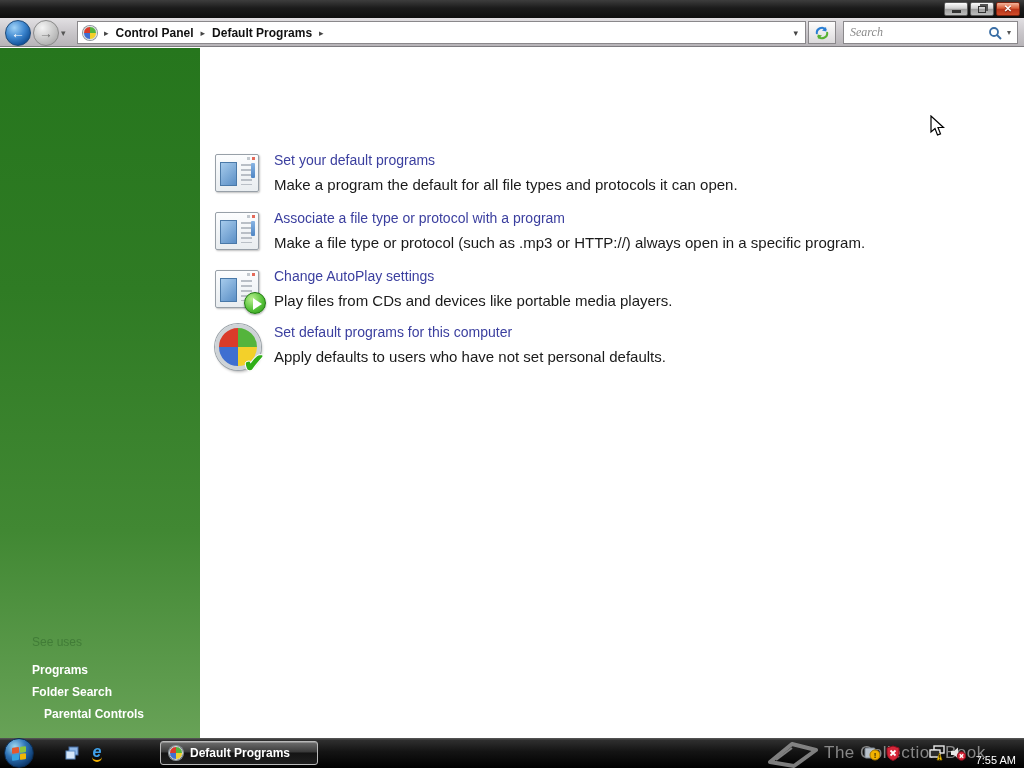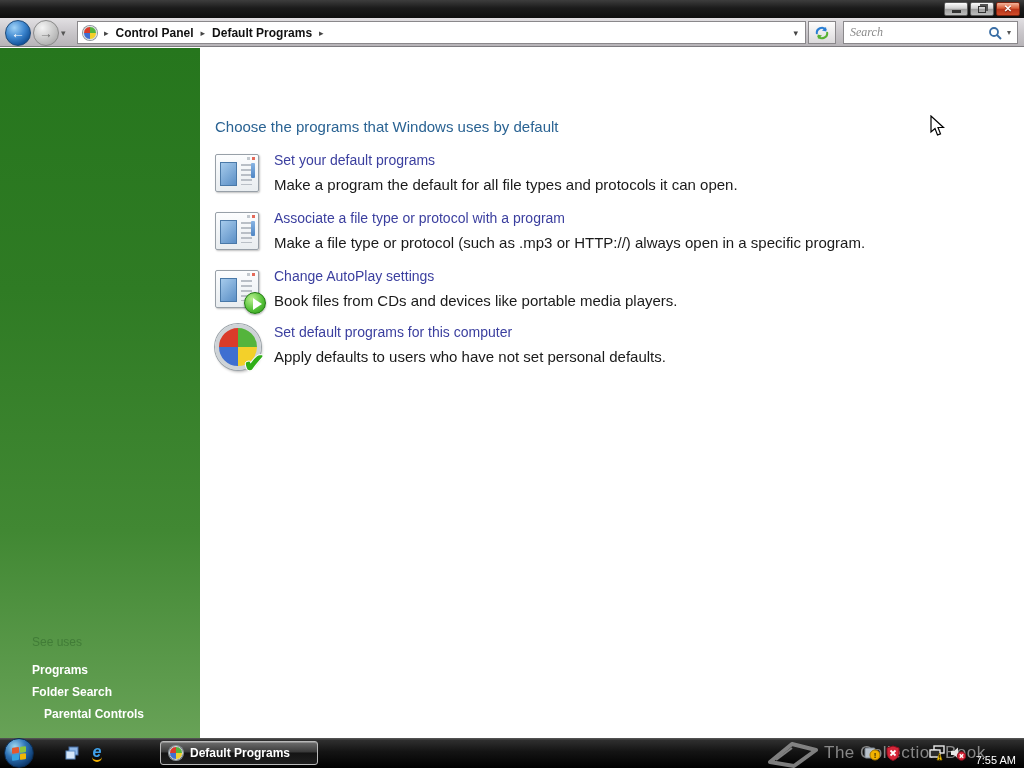--- a/index.html
+++ b/index.html
@@ -184,21 +184,20 @@
   </div>
 
   <div class="main">
     <div class="sidebar">
       <div class="see-also">See uses</div>
       <div class="side-link side-link-0">Programs</div>
       <div class="side-link side-link-1">Folder Search</div>
       <div class="side-link side-link-2">Parental Controls</div>
     </div>
 
-    <div class="content-heading">Choose the programs that Windows uses by default</div>
 
     <div class="task task-0">
       <div class="win-icon">
         <span class="wi-dots"></span>
         <span class="wi-doc"></span>
         <span class="wi-lines"></span>
         <span class="wi-scroll"></span>
       </div>
       <div class="task-title">Set your default programs</div>
       <div class="task-desc">Make a program the default for all file types and protocols it can open.</div>
@@ -216,21 +215,21 @@
     </div>
 
     <div class="task task-2">
       <div class="win-icon">
         <span class="wi-dots"></span>
         <span class="wi-doc"></span>
         <span class="wi-lines"></span>
         <span class="play-badge"></span>
       </div>
       <div class="task-title">Change AutoPlay settings</div>
-      <div class="task-desc">Book files from CDs and devices like portable media players.</div>
+      <div class="task-desc">Play files from CDs and devices like portable media players.</div>
     </div>
 
     <div class="task task-3">
       <div class="pinwheel-lg">
         <span class="pin-check">✔</span>
       </div>
       <div class="task-title">Set default programs for this computer</div>
       <div class="task-desc">Apply defaults to users who have not set personal defaults.</div>
     </div>
   </div>

